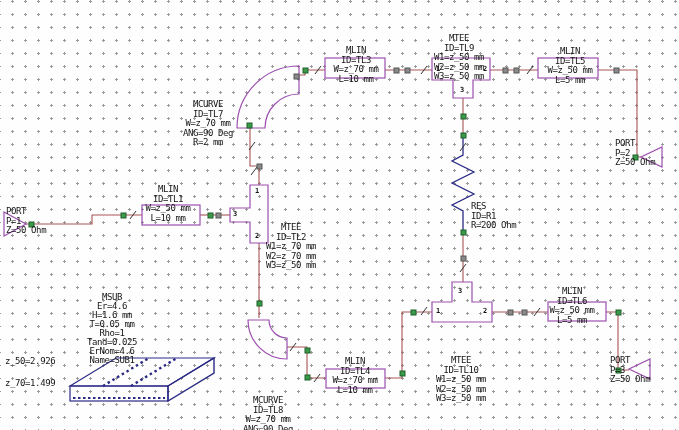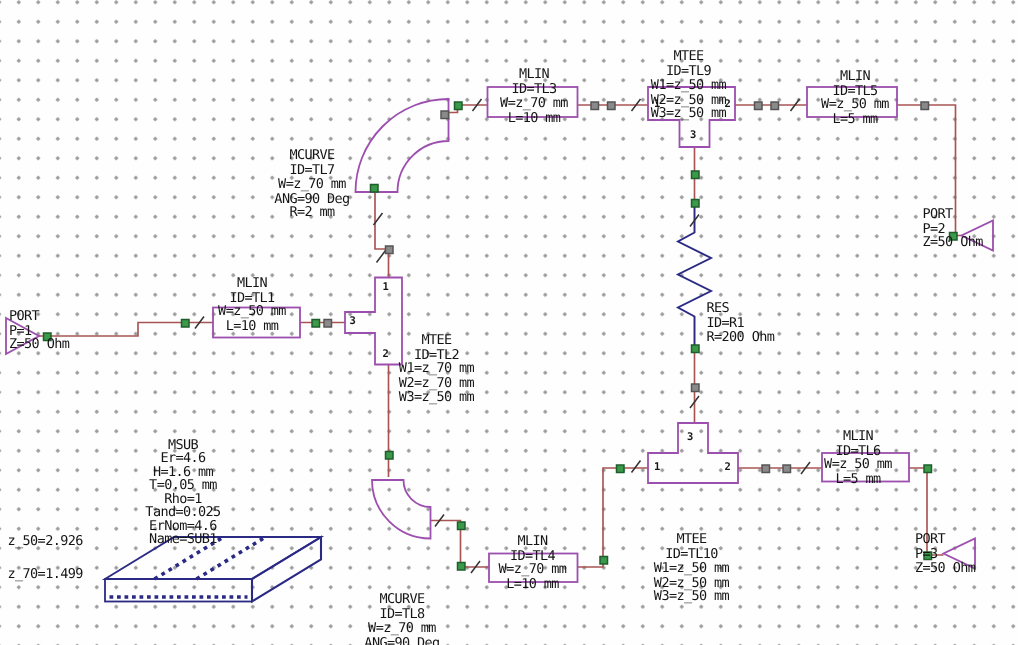--- a/index.html
+++ b/index.html
@@ -170,21 +170,21 @@
 W2=z_50 mm
 W3=z_50 mm</div>
   <div class="lbl ctr" style="left:461px;top:328px">MTEE
 ID=TL10
 W1=z_50 mm
 W2=z_50 mm
 W3=z_50 mm</div>
   <div class="lbl" style="left:471px;top:174px">RES
 ID=R1
 R=200 Ohm</div>
-  <div class="lbl ctr" style="left:122px;top:265px;line-height:9px">MSUB
+  <div class="lbl ctr" style="left:112px;top:265px;line-height:9px">MSUB
 Er=4.6
 H=1.6 mm
 T=0.05 mm
 Rho=1
 Tand=0.025
 ErNom=4.6
 Name=SUB1</div>
 
   <div class="lbl" style="left:5px;top:329px">z_50=2.926</div>
   <div class="lbl" style="left:5px;top:351px">z_70=1.499</div>

